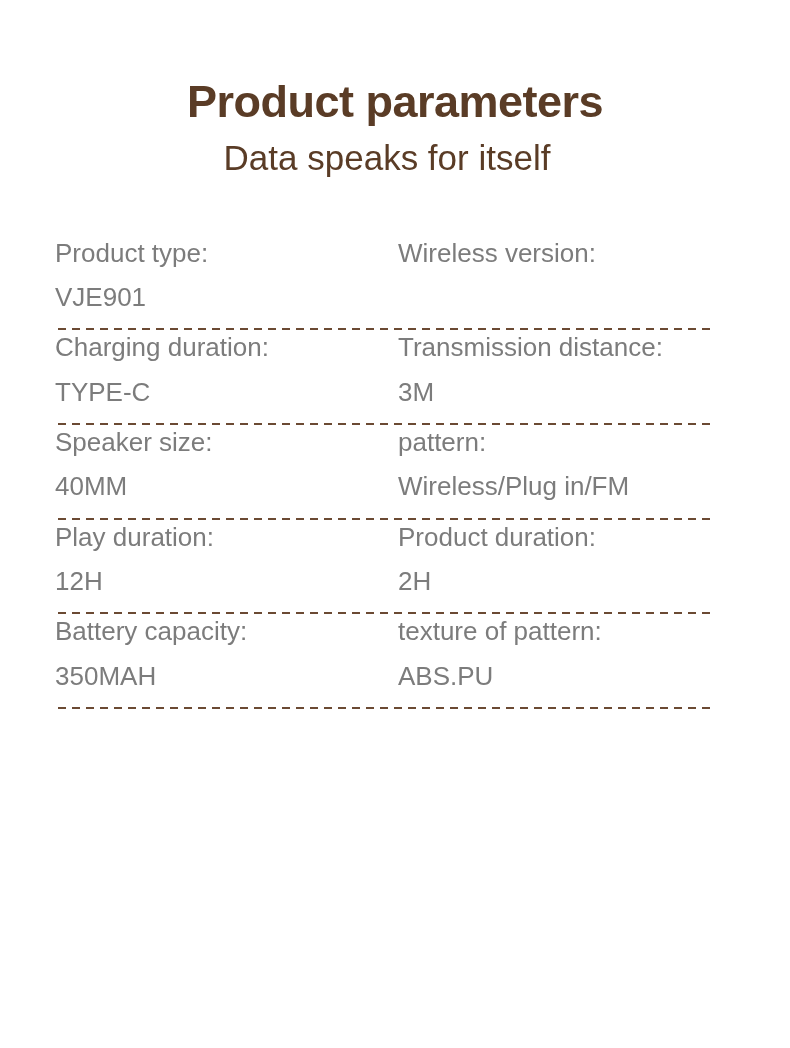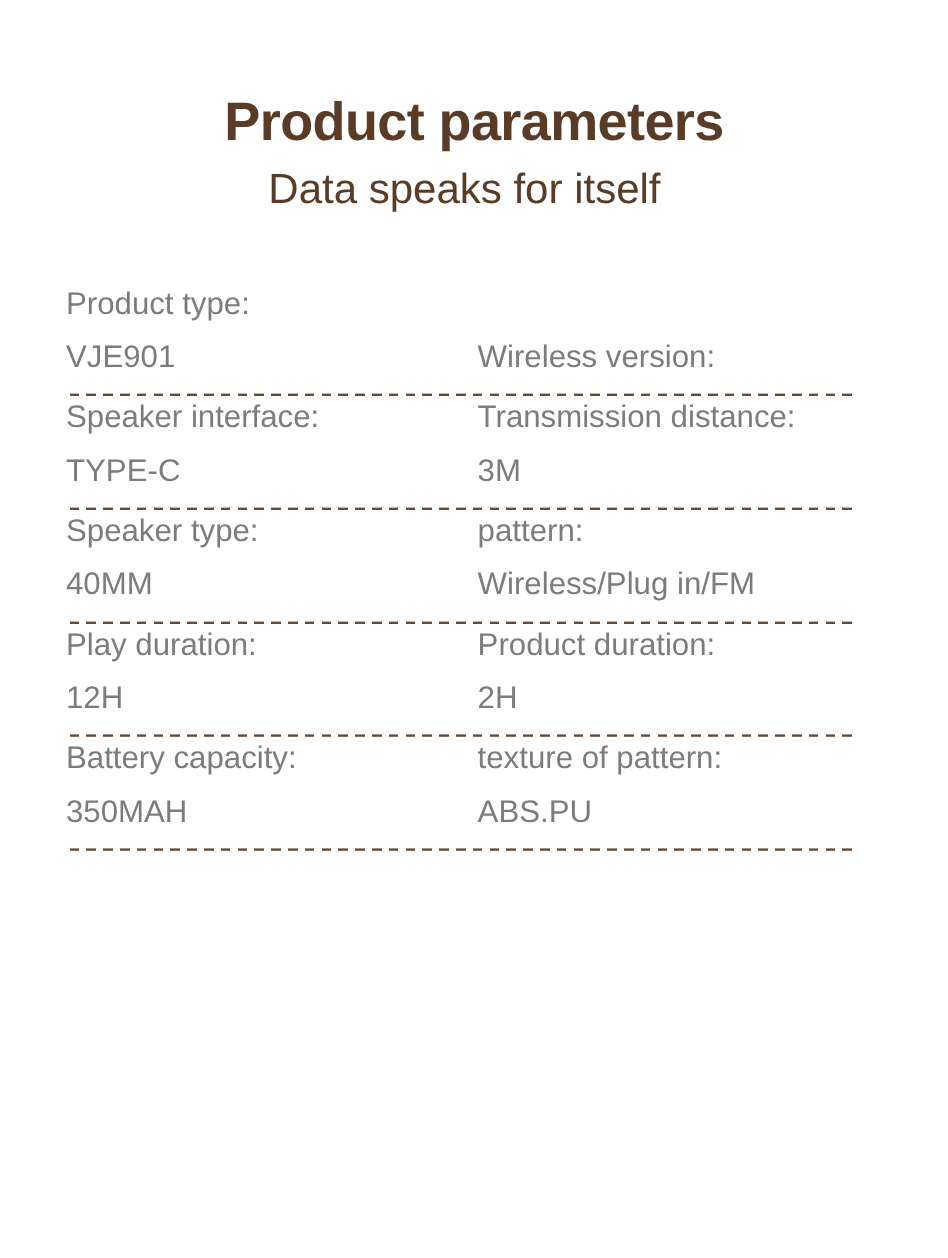--- a/index.html
+++ b/index.html
@@ -46,21 +46,20 @@
 
   
   .spec-table {
     margin-top: 58px;
     padding: 0 58px 0 55px;
   }
   .spec-row {
     position: relative;
     display: flex;
     padding-bottom: 14px;
-    align-items: flex-end;
   }
   .spec-col {
     box-sizing: border-box;
   }
   .spec-col.left {
     width: 343px;
     flex: none;
   }
   .spec-col.right {
     flex: 1;
@@ -115,35 +114,35 @@
         <div class="spec-col right">
           <div class="spec-label">Wireless version:</div>
         </div>
       </div>
       <div class="dash-line"></div>
     </div>
 
     <div class="row-block">
       <div class="spec-row">
         <div class="spec-col left">
-          <div class="spec-label">Speaker interface:</div>
+          <div class="spec-label">Charging duration:</div>
           <div class="spec-value">TYPE-C</div>
         </div>
         <div class="spec-col right">
           <div class="spec-label">Transmission distance:</div>
           <div class="spec-value">3M</div>
         </div>
       </div>
       <div class="dash-line"></div>
     </div>
 
     <div class="row-block">
       <div class="spec-row">
         <div class="spec-col left">
-          <div class="spec-label">Speaker type:</div>
+          <div class="spec-label">Speaker size:</div>
           <div class="spec-value">40MM</div>
         </div>
         <div class="spec-col right">
           <div class="spec-label">pattern:</div>
           <div class="spec-value">Wireless/Plug in/FM</div>
         </div>
       </div>
       <div class="dash-line"></div>
     </div>
 

